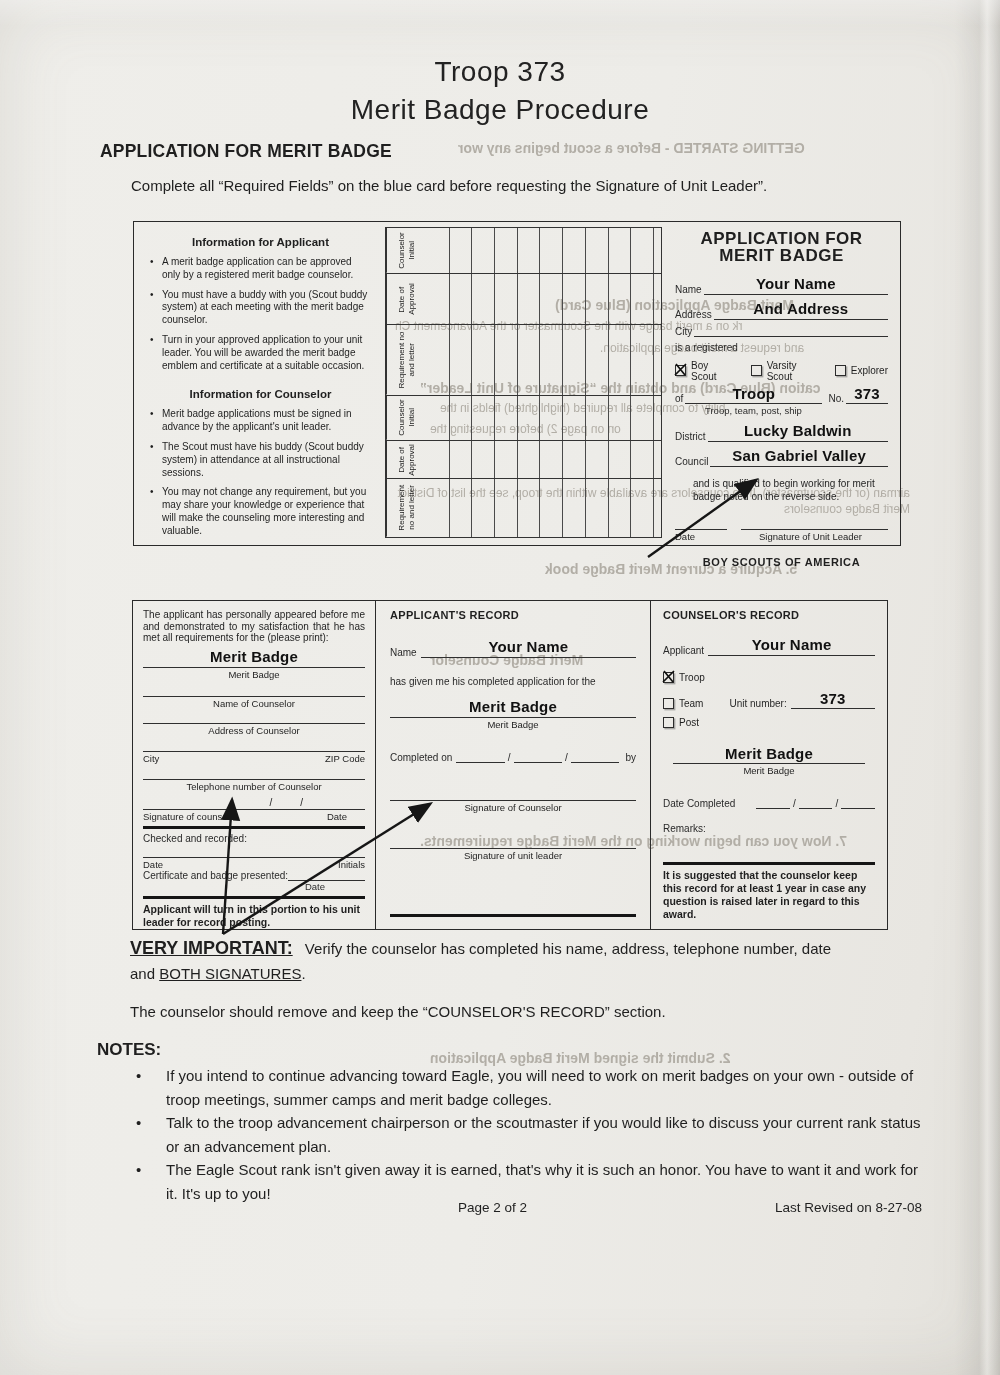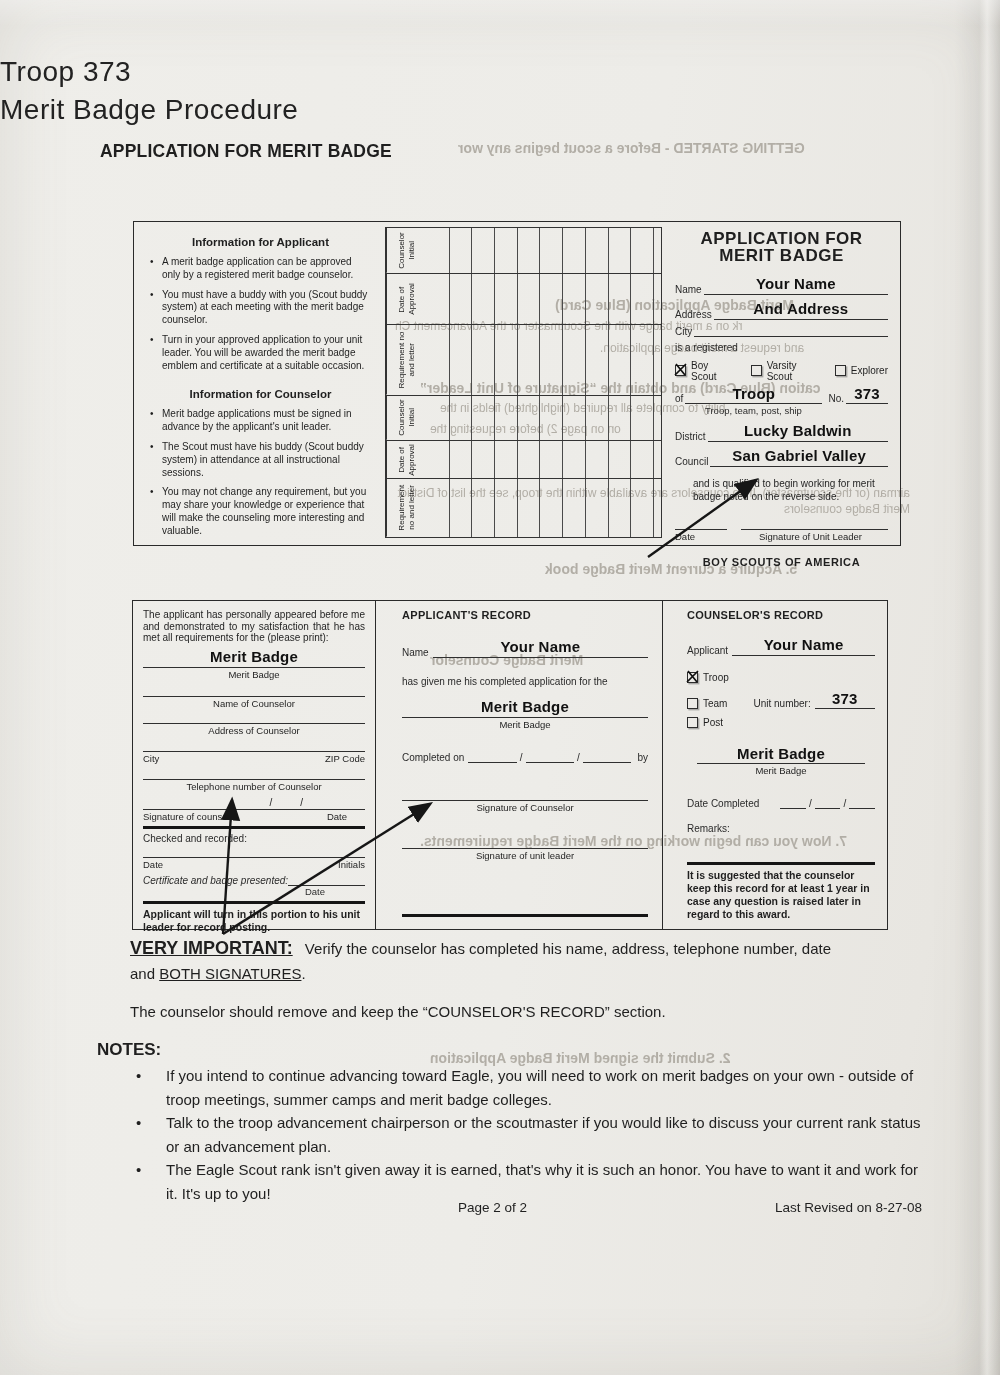--- a/index.html
+++ b/index.html
@@ -13,21 +13,21 @@
         background:linear-gradient(to bottom,rgba(255,255,255,.35),rgba(0,0,0,0));}
 
   
   .ghost{position:absolute;z-index:0;transform:scaleX(-1);color:#b2aea6;white-space:nowrap;line-height:1.3;}
   .ghost.b{font-weight:bold;}
   .ghost.wrap{white-space:normal;}
 
   .layer{position:absolute;z-index:1;}
 
   
-  .title{left:0;top:56px;width:100%;font-size:28px;letter-spacing:.5px;color:#222;}
+  .title{left:0;top:56px;width:100%;text-align:center;font-size:28px;letter-spacing:.5px;color:#222;}
   .title2{top:94px;}
   .sec-head{left:100px;top:141px;font-size:17.5px;font-weight:bold;letter-spacing:.2px;}
   .intro{left:131px;top:177px;font-size:15px;}
 
   
   .sl{font-size:10px;color:#2a2a2a;}
   .cap{font-size:9.5px;color:#2d2d2d;}
   .hw{font-weight:bold;font-size:15px;letter-spacing:.2px;color:#111;}
   .fl{display:flex;align-items:flex-end;}
   .fill{flex:1;border-bottom:1.2px solid #2f2f2f;text-align:center;line-height:1.05;padding-bottom:1px;min-height:8px;}
@@ -57,21 +57,21 @@
   .c1r-row{display:flex;align-items:flex-end;margin-top:6px;}
   .c1r-row .sl{margin-right:2px;}
   .qualified{font-size:10px;line-height:13px;margin:10px 0 0 18px;}
   .sig-row{display:flex;align-items:flex-end;margin-top:16px;}
   .sig-date{width:52px;border-bottom:1.2px solid #2f2f2f;margin-right:14px;height:10px;}
   .sig-line{flex:1;border-bottom:1.2px solid #2f2f2f;height:10px;}
   .sig-caps{display:flex;font-size:9.5px;margin-top:1px;}
   .bsa{text-align:center;font-weight:bold;font-size:11px;letter-spacing:.6px;margin-top:14px;}
 
   
-  .card2{left:132px;top:600px;width:756px;height:330px;border:1.4px solid #2a2a2a;display:flex;box-sizing:border-box;gap:12px;}
+  .card2{left:132px;top:600px;width:756px;height:330px;border:1.4px solid #2a2a2a;display:flex;box-sizing:border-box;}
   .c2col{position:relative;box-sizing:border-box;padding:8px 10px;display:flex;flex-direction:column;}
   .c2-left{width:243px;border-right:1.2px solid #2a2a2a;}
   .c2-mid{width:275px;border-right:1.2px solid #2a2a2a;padding:8px 14px;}
   .c2-right{flex:1;padding:8px 12px;}
   .c2-head{font-weight:bold;font-size:11px;letter-spacing:.3px;}
   .small-just{font-size:10px;line-height:11.6px;text-align:justify;}
   .vline{border-bottom:1.2px solid #2f2f2f;text-align:center;line-height:1.05;padding-bottom:1px;}
   .vcap{text-align:center;font-size:9.5px;margin-top:1px;}
   .caprow{display:flex;justify-content:space-between;font-size:9.5px;margin-top:1px;}
   .bold-note{font-size:10.5px;font-weight:bold;line-height:13px;}
@@ -108,20 +108,21 @@
   <span class="ghost" style="left:430px;top:422px;font-size:12px;">on on page 2) before requesting the</span>
   <span class="ghost wrap" style="left:390px;top:486px;width:520px;font-size:12px;">airman (or the scoutmaster). If no counselors are available within the troop, see the list of District Merit Badge counselors</span>
   <span class="ghost b" style="left:545px;top:560px;font-size:14px;">5.  Acquire a current Merit Badge book</span>
   <span class="ghost b" style="left:430px;top:651px;font-size:14px;">Merit Badge Counselor</span>
   <span class="ghost b" style="left:420px;top:832px;font-size:14px;">7.  Now you can begin working on the Merit Badge requirements.</span>
   <span class="ghost b" style="left:430px;top:1049px;font-size:14px;">2.  Submit the signed Merit Badge Application</span>
 
   <div class="layer title">Troop 373</div>
   <div class="layer title title2">Merit Badge Procedure</div>
   <div class="layer sec-head">APPLICATION FOR MERIT BADGE</div>
+  <div class="layer intro">Complete all “Required Fields” on the blue card before requesting the Signature of Unit Leader”.</div>
 
   <div class="layer card1">
 
     <div class="c1-left">
       <div class="c1-title">Information for Applicant</div>
       <div class="bullet-row">
         <span class="blt">•</span>
         <span>A merit badge application can be approved only by a registered merit badge counselor.</span>
       </div>
       <div class="bullet-row">
@@ -257,21 +258,21 @@
         <span>Signature of counselor</span>
         <span style="margin-right:18px;">Date</span>
       </div>
       <div class="thick"></div>
       <div class="sl">Checked and recorded:</div>
       <div class="vline" style="margin-top:12px;height:10px;"></div>
       <div class="caprow">
         <span>Date</span>
         <span>Initials</span>
       </div>
-      <div class="fl" style="margin-top:5px;font-style:italic;">
+      <div class="fl" style="">
         <span class="sl">Certificate and badge presented:</span>
         <span class="fill" style="height:9px;"></span>
       </div>
       <div class="cap" style="text-align:right;margin-right:40px;">Date</div>
       <div class="thick"></div>
       <div class="bold-note">Applicant will turn in this portion to his unit leader for record posting.</div>
     </div>
 
     <div class="c2col c2-mid">
       <div class="c2-head">APPLICANT'S RECORD</div>

